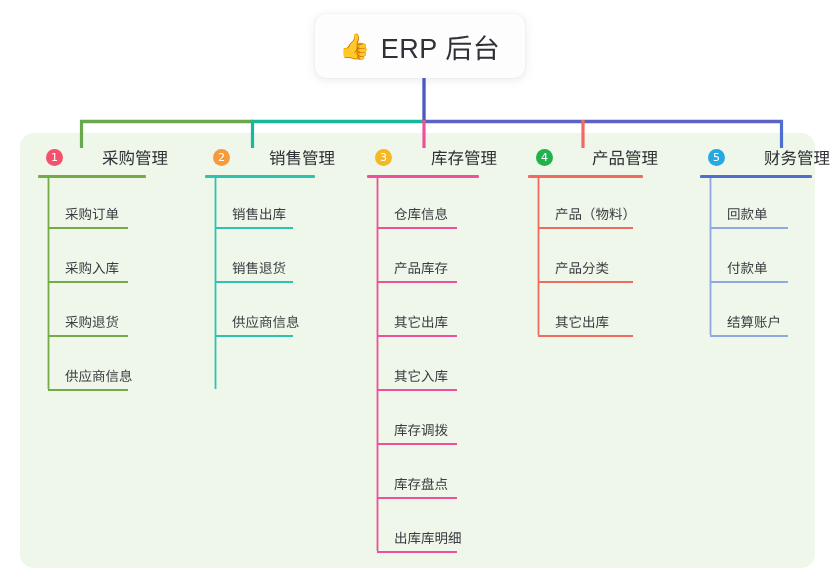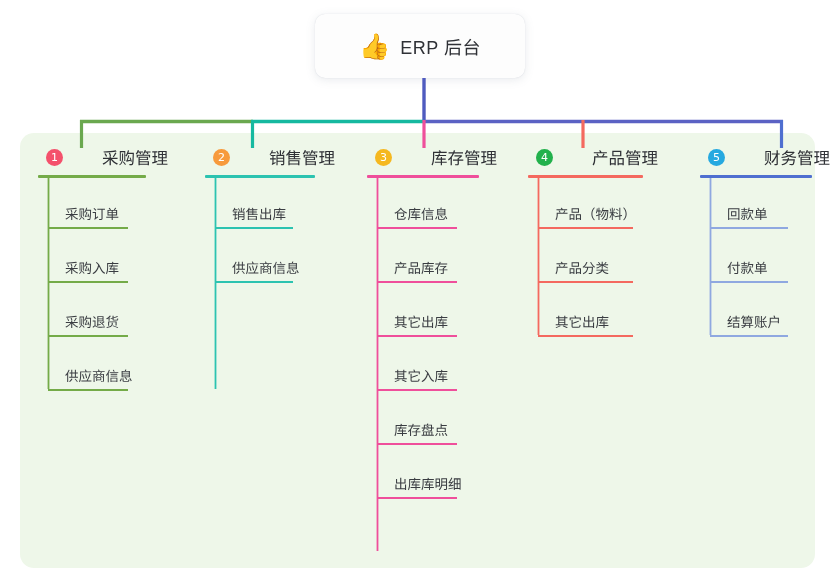--- a/index.html
+++ b/index.html
@@ -50,21 +50,21 @@
     justify-content: center;
     gap: 10px;
     box-sizing: border-box;
   }
   .root-emoji {
     font-size: 25px;
     line-height: 1;
     display: block;
   }
   .root-title {
-    font-size: 18px;
+    font-size: 27px;
     color: #2f3136;
     letter-spacing: .5px;
     white-space: nowrap;
   }
 
   
   #wires {
     position: absolute;
     left: 0; top: 0;
     width: 839px;
@@ -193,20 +193,24 @@
         <div class="cat-head">
           <span class="badge" style="background: rgb(247, 154, 60);">2</span>
           <span class="cat-label">销售管理</span>
         </div>
         <div class="cat-rule" style="background: rgb(44, 195, 176); width: 110px;"></div>
         <div class="leaf">
           <span class="leaf-label">销售出库</span>
           <div class="leaf-rule" style="background: rgb(44, 195, 176); width: 78px;"></div>
         </div>
         <div class="leaf">
+          <span class="leaf-label">销售退货</span>
+          <div class="leaf-rule" style="background: rgb(44, 195, 176); width: 78px;"></div>
+        </div>
+        <div class="leaf">
           <span class="leaf-label">供应商信息</span>
           <div class="leaf-rule" style="background: rgb(44, 195, 176); width: 78px;"></div>
         </div>
       </div>
       <div class="column" style="left: 367px;">
         <div class="cat-head">
           <span class="badge" style="background: rgb(245, 184, 32);">3</span>
           <span class="cat-label">库存管理</span>
         </div>
         <div class="cat-rule" style="background: rgb(239, 79, 155); width: 112px;"></div>
@@ -220,20 +224,24 @@
         </div>
         <div class="leaf">
           <span class="leaf-label">其它出库</span>
           <div class="leaf-rule" style="background: rgb(239, 79, 155); width: 80px;"></div>
         </div>
         <div class="leaf">
           <span class="leaf-label">其它入库</span>
           <div class="leaf-rule" style="background: rgb(239, 79, 155); width: 80px;"></div>
         </div>
         <div class="leaf">
+          <span class="leaf-label">库存调拨</span>
+          <div class="leaf-rule" style="background: rgb(239, 79, 155); width: 80px;"></div>
+        </div>
+        <div class="leaf">
           <span class="leaf-label">库存盘点</span>
           <div class="leaf-rule" style="background: rgb(239, 79, 155); width: 80px;"></div>
         </div>
         <div class="leaf">
           <span class="leaf-label">出库库明细</span>
           <div class="leaf-rule" style="background: rgb(239, 79, 155); width: 80px;"></div>
         </div>
       </div>
       <div class="column" style="left: 528px;">
         <div class="cat-head">

